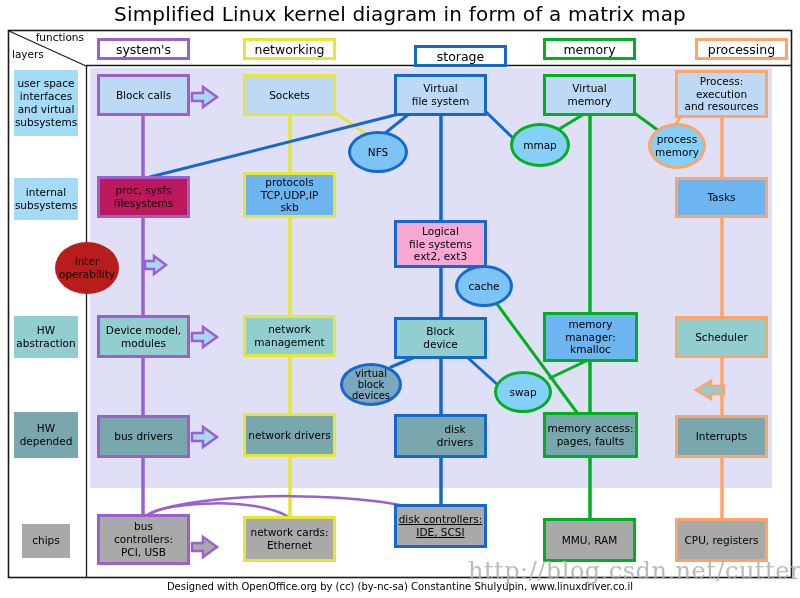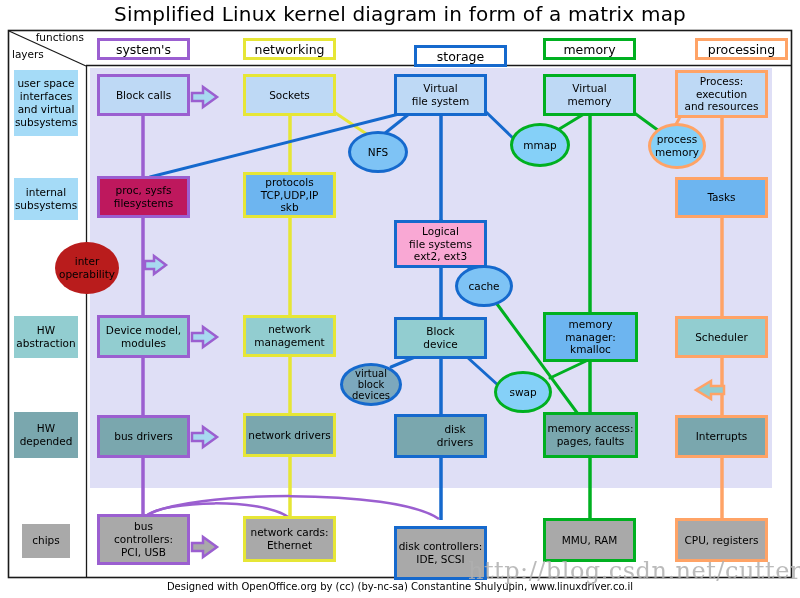--- a/index.html
+++ b/index.html
@@ -127,21 +127,21 @@
   <div class="node" style="left:394px;top:414px;width:93px;height:44px;background:#7aa7ae;border-color:#1569cd;padding-left:29px;">disk drivers</div>
   <div class="node" style="left:543px;top:412px;width:95px;height:46px;background:#7aa7ae;border-color:#00b020;">memory access:
 pages, faults</div>
   <div class="node" style="left:675px;top:415px;width:93px;height:43px;background:#7aa7ae;border-color:#ffa366;">Interrupts</div>
 
   <div class="node" style="left:97px;top:514px;width:93px;height:51px;background:#a9a9a9;border-color:#9b5fd0;">bus
 controllers:
 PCI, USB</div>
   <div class="node" style="left:243px;top:516px;width:93px;height:46px;background:#a9a9a9;border-color:#e6e636;">network cards:
 Ethernet</div>
-  <div class="node" style="left:394px;top:526px;width:93px;height:54px;background:#a9a9a9;border-color:#1569cd;">disk controllers:
+  <div class="node" style="left:394px;top:504px;width:93px;height:44px;background:#a9a9a9;border-color:#1569cd;text-decoration:underline;">disk controllers:
 IDE, SCSI</div>
   <div class="node" style="left:543px;top:518px;width:93px;height:44px;background:#a9a9a9;border-color:#00b020;">MMU, RAM</div>
   <div class="node" style="left:675px;top:518px;width:93px;height:44px;background:#a9a9a9;border-color:#ffa366;">CPU, registers</div>
 
   <div class="node ell" style="left:348px;top:131px;width:60px;height:42px;background:#7ec3f5;border-color:#1569cd;">NFS</div>
   <div class="node ell" style="left:510px;top:123px;width:60px;height:44px;background:#85d0f8;border-color:#00b020;">mmap</div>
   <div class="node ell" style="left:648px;top:123px;width:58px;height:46px;background:#85d0f8;border-color:#ffa366;">process
 memory</div>
   <div class="node ell" style="left:455px;top:265px;width:58px;height:42px;background:#7ec3f5;border-color:#1569cd;">cache</div>
   <div class="node ell" style="left:494px;top:371px;width:58px;height:42px;background:#85d0f8;border-color:#00b020;">swap</div>

